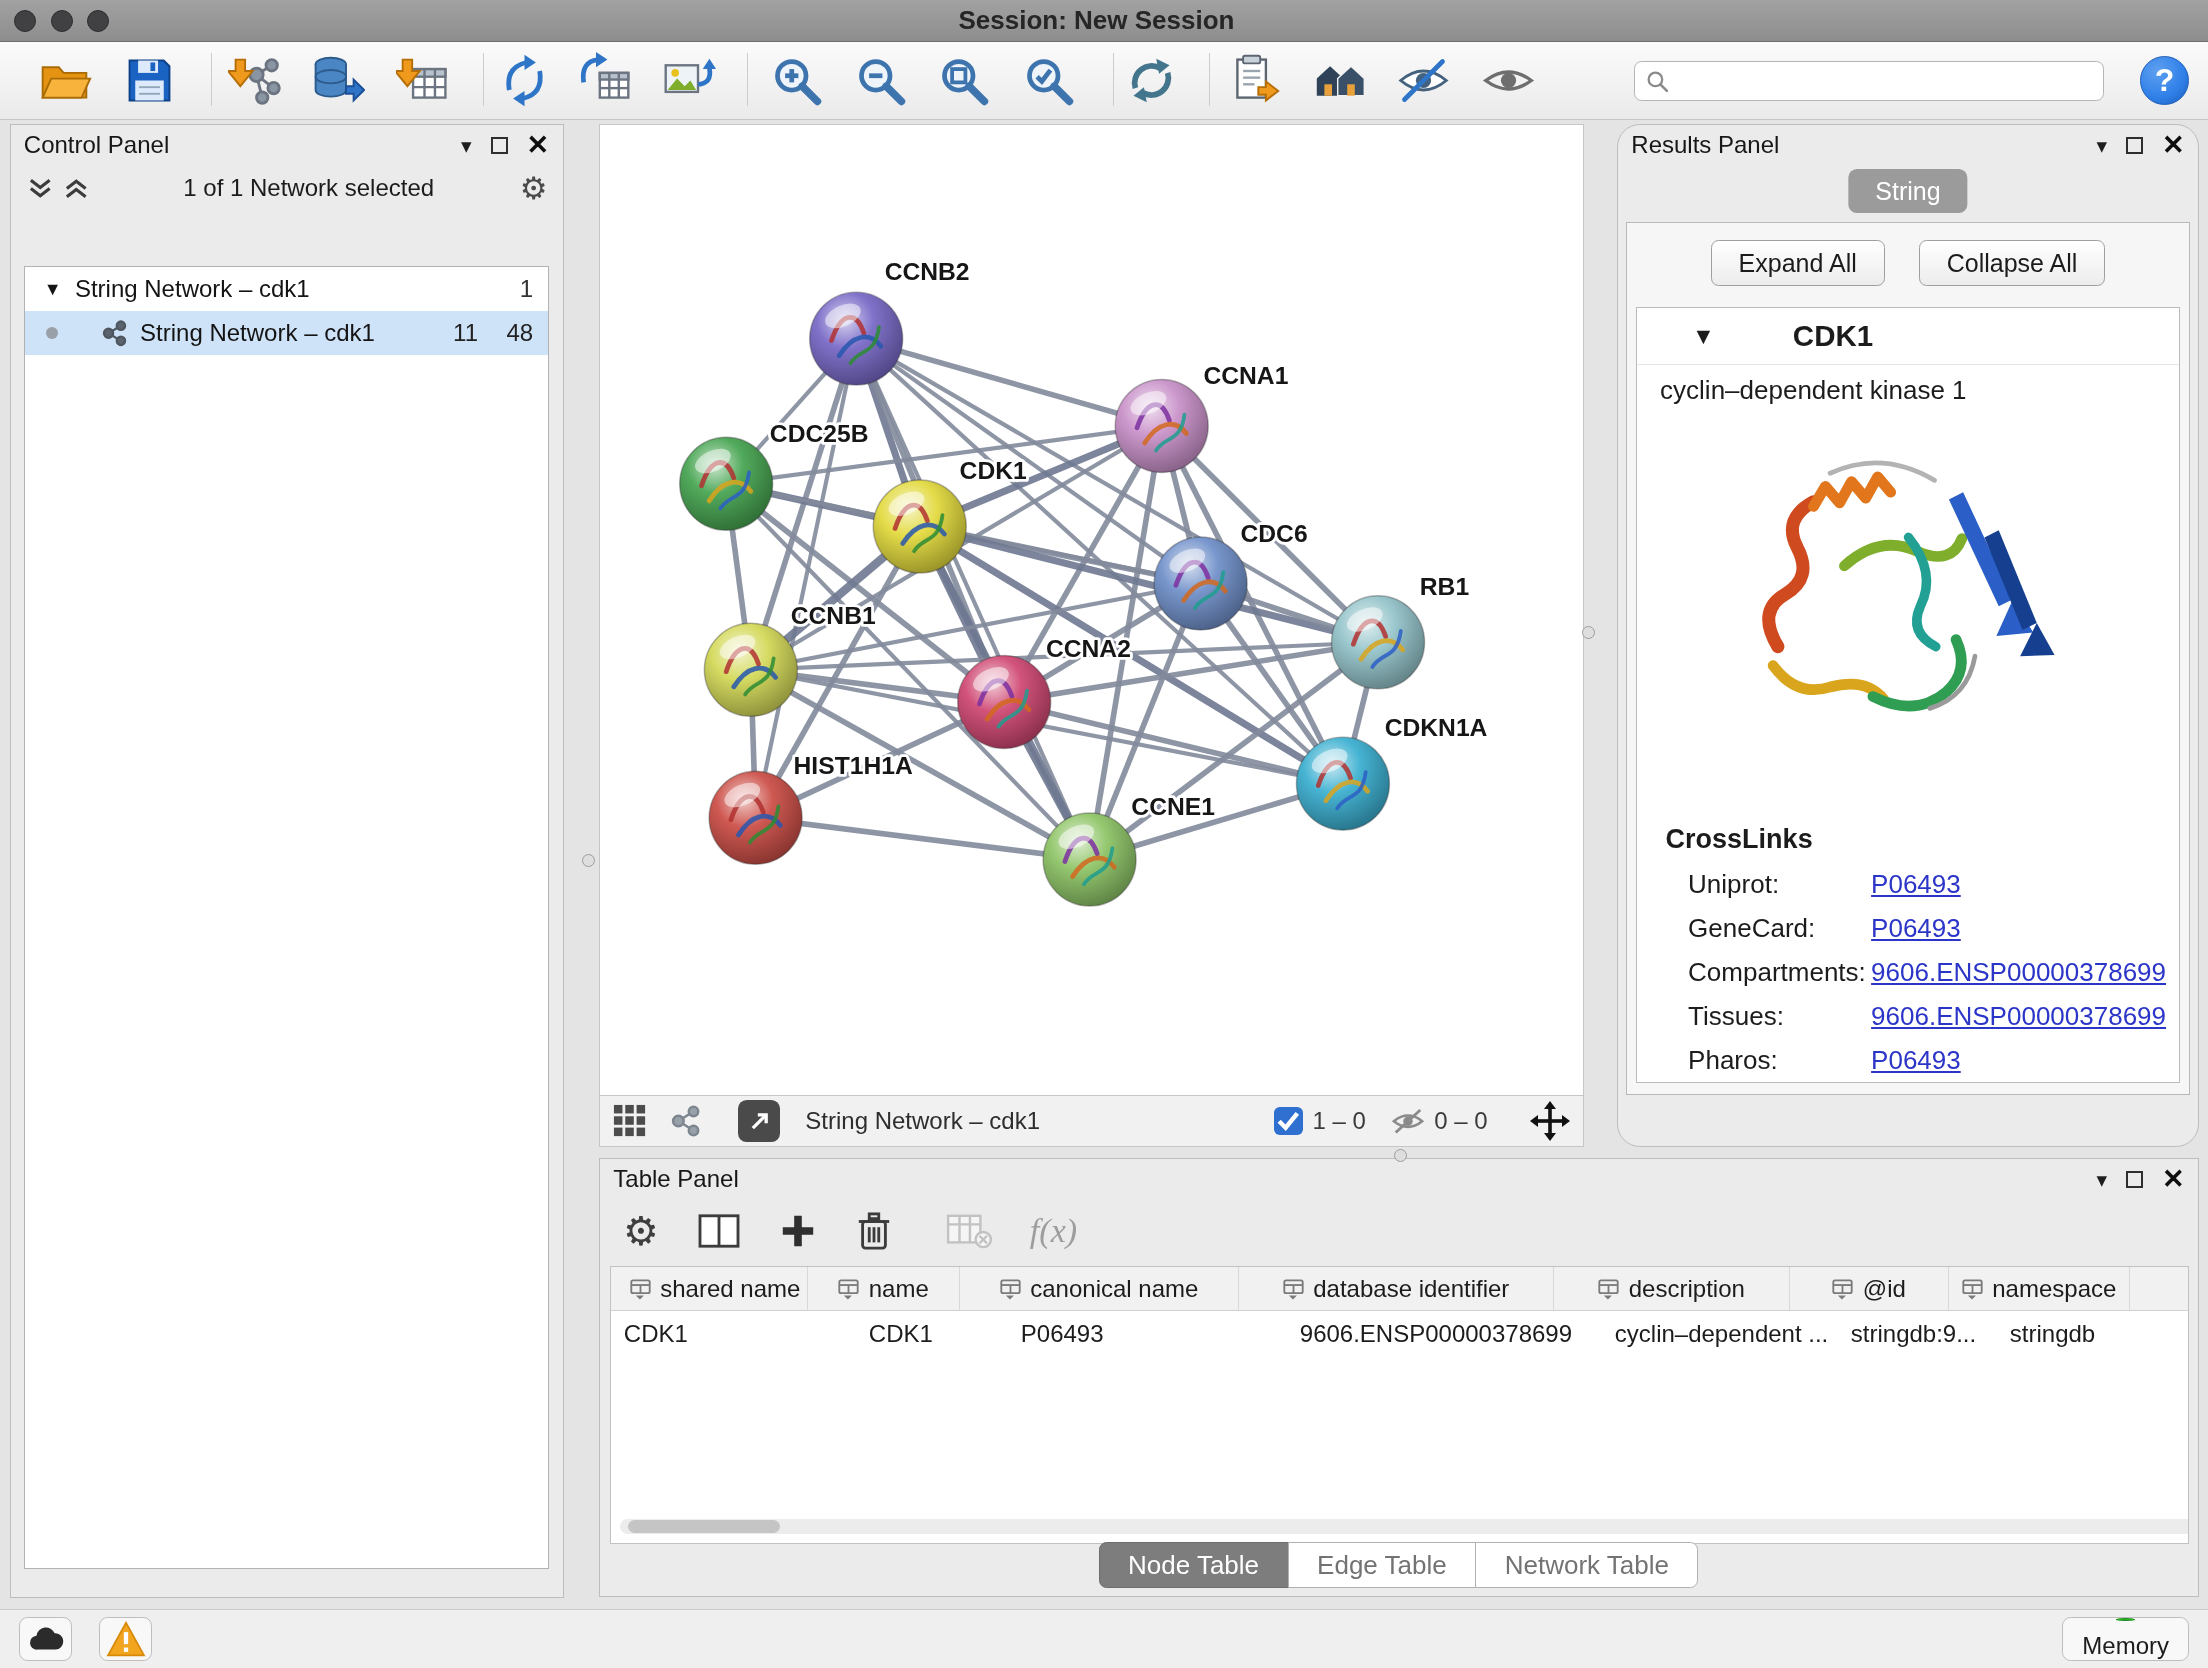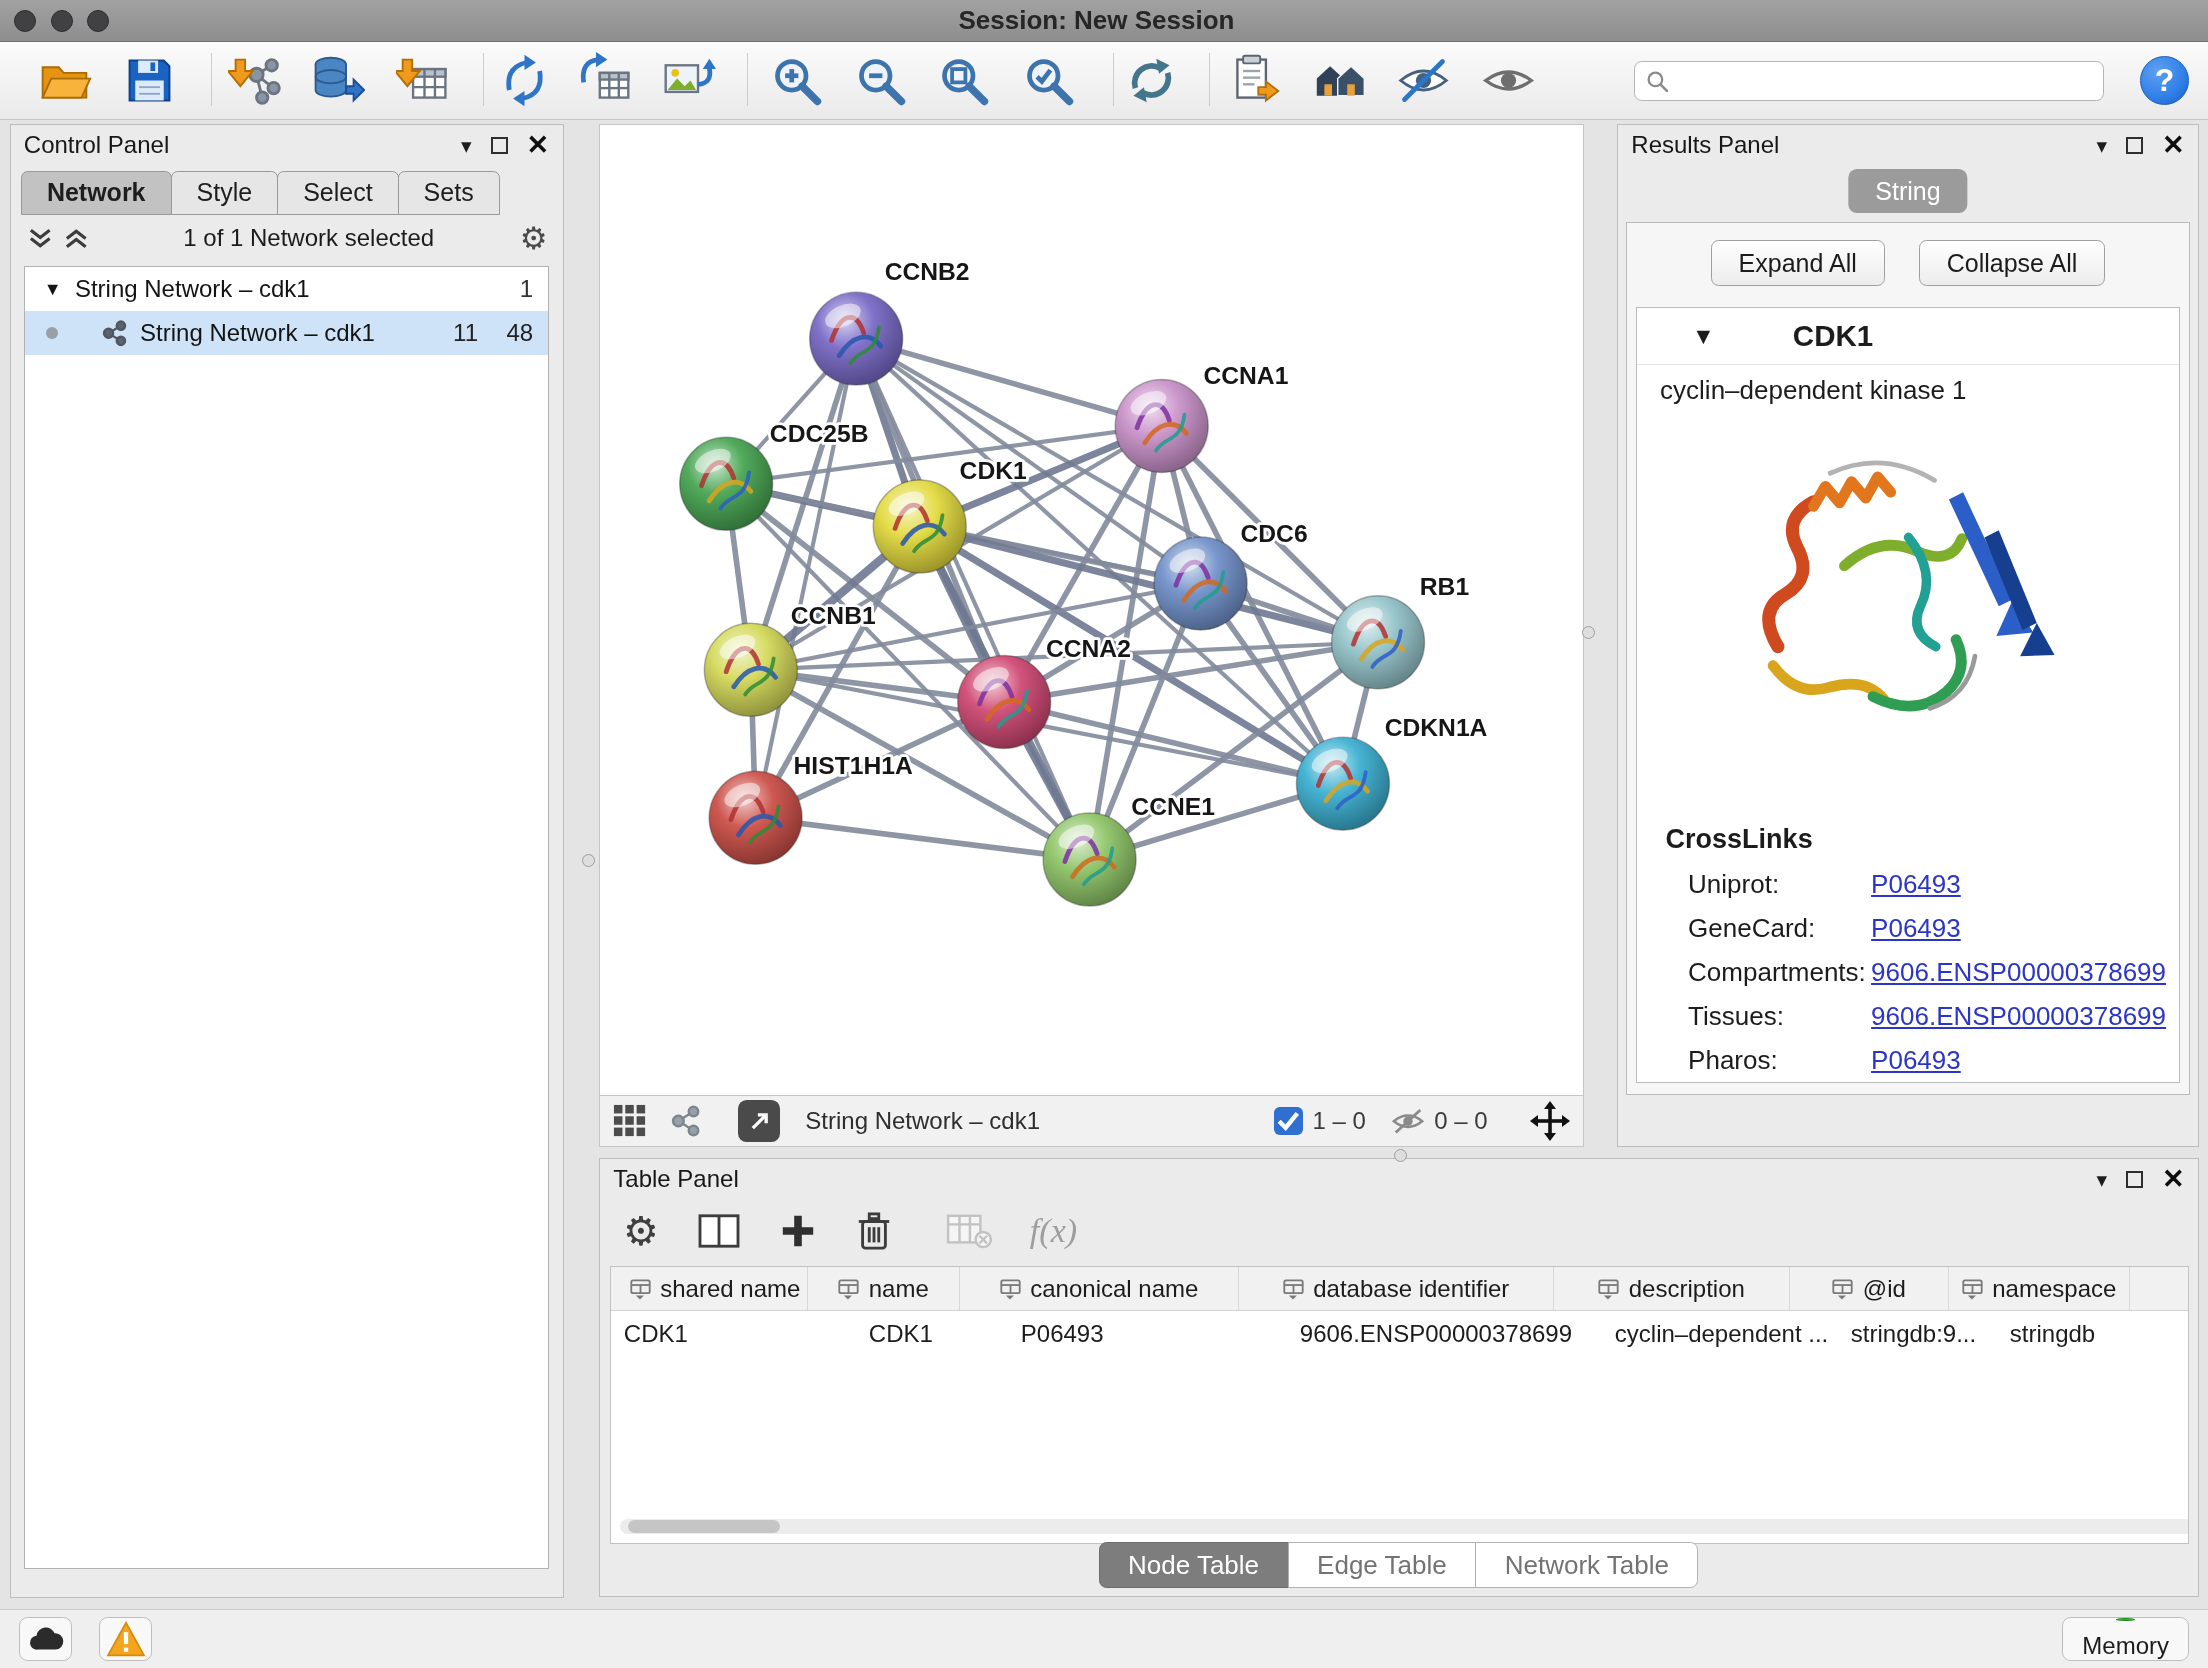--- a/index.html
+++ b/index.html
@@ -81,21 +81,21 @@
     display:flex; align-items:center; padding:0 13.3px; font-size:24px; color:#2e2e2e;
   }
   .ntico { width:34px; height:34px; margin-right:21px; cursor:pointer; flex:none; }
   .darkbtn { width:42px; height:42px; background:#4a4a4a; border-radius:8.6px; display:flex; align-items:center; justify-content:center; margin:0 25px 0 15px; cursor:pointer; flex:none; }
   .darkbtn svg { width:25px; height:25px; }
   .ncheck { width:28.5px; height:28.5px; background:#2e6fd0; border-radius:5.7px; display:flex; align-items:center; justify-content:center; margin-right:9.5px; cursor:pointer; flex:none; }
   .ncount { margin-right:25px; color:#3a3a3a; }
   .eyeslash { width:34px; height:28.5px; margin-right:9.5px; flex:none; }
   .moveicon { width:40px; height:40px; margin-left:17px; cursor:pointer; flex:none; }
   
-  #results-panel { left:1617px; top:124px; width:582px; height:1023px; }
+  #results-panel { left:1617px; top:124px; width:582px; height:1023px;border-radius:23px; }
   .string-badge {
     position:absolute; left:50%; transform:translateX(-50%); top:44px;
     background:#9b9b9b; color:#fff; font-size:25px; padding:7.6px 27px; border-radius:8.6px; cursor:pointer;
   }
   .results-box { position:absolute; left:7.6px; right:7.6px; top:97px; bottom:51px; background:#f6f6f6; border:1px solid #b9b9b9; }
   .rbtns { display:flex; justify-content:center; gap:34px; margin-top:17px; }
   .rbtn { font-size:25px; padding:7.6px 27px; border:1px solid #9f9f9f; border-radius:7.6px;
           background:linear-gradient(#ffffff,#ececec); cursor:pointer; color:#1b1b1b; }
   .entry-card { position:absolute; left:9.5px; right:9.5px; top:84px; bottom:11.4px; background:#fff; border:1px solid #bcbcbc; overflow:hidden; }
   .entry-head { display:flex; align-items:center; height:57px; padding-left:55px; border-bottom:1px solid #e4e4e4; }
@@ -308,26 +308,20 @@
 
 <div class="panel" id="control-panel">
   <div class="phead">
     <span>Control Panel</span>
     <span class="winbtns">
       <span class="wb-caret">▾</span>
       <span class="wb-box"></span>
       <span class="wb-x">✕</span>
     </span>
   </div>
-  <div class="ctabs">
-      <div class="ctab sel">Network</div>
-      <div class="ctab">Style</div>
-      <div class="ctab">Select</div>
-      <div class="ctab">Sets</div>
-    </div>
   <div class="selrow">
     <svg class="chev" viewBox="0 0 26 24">
         <path d="M4 4l9 7 9-7M4 12l9 7 9-7" fill="none" stroke="#3c3c3c" stroke-width="3"></path>
       </svg>
     <svg class="chev" viewBox="0 0 26 24">
         <path d="M4 20l9-7 9 7M4 12l9-7 9 7" fill="none" stroke="#3c3c3c" stroke-width="3"></path>
       </svg>
     <span class="status">1 of 1 Network selected</span>
     <span class="gear">⚙</span>
   </div>

